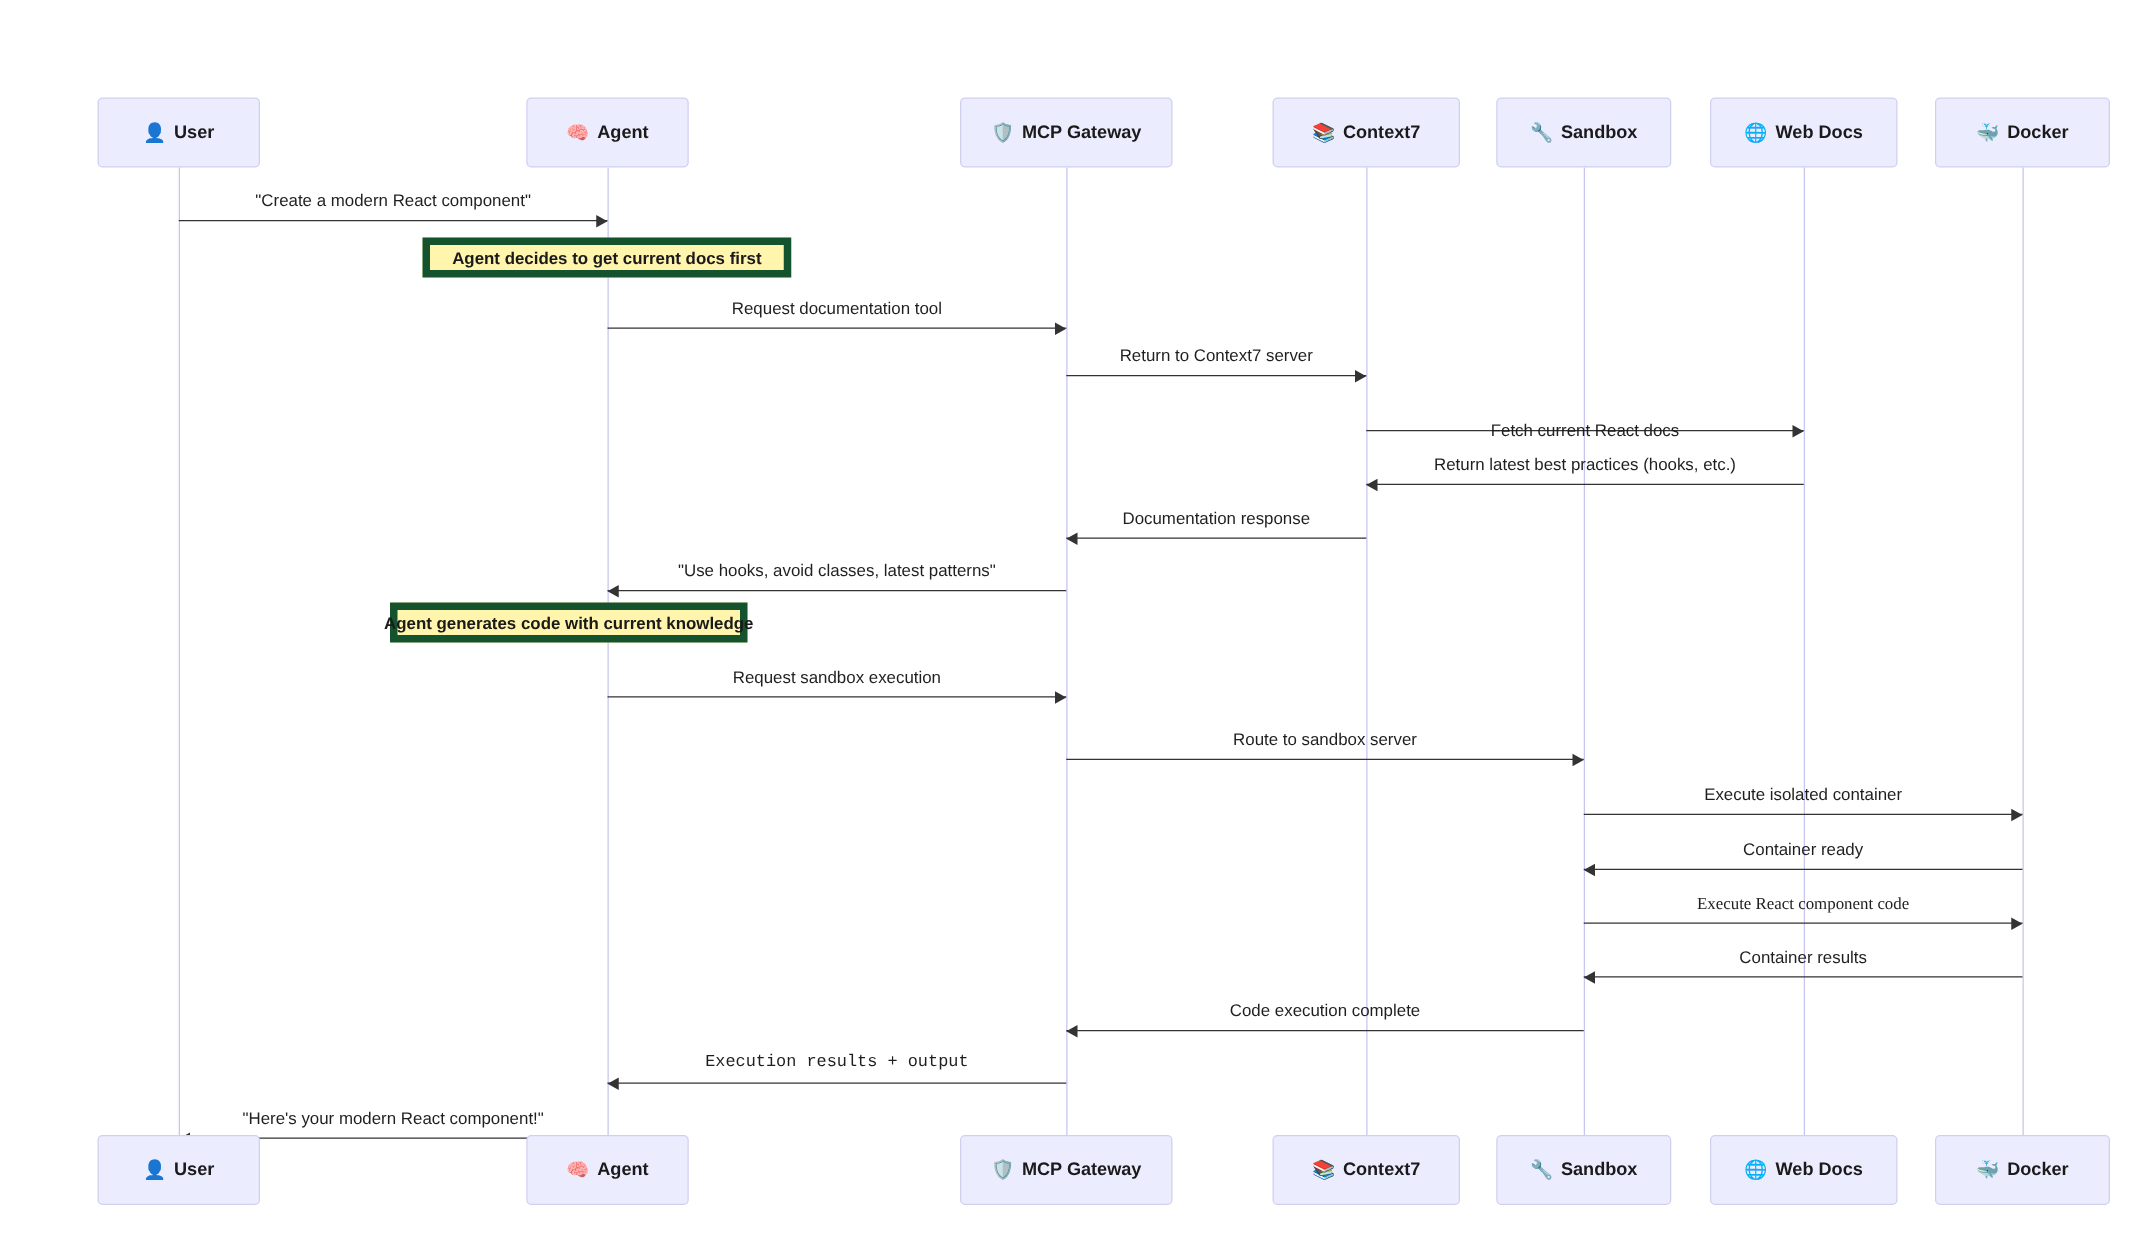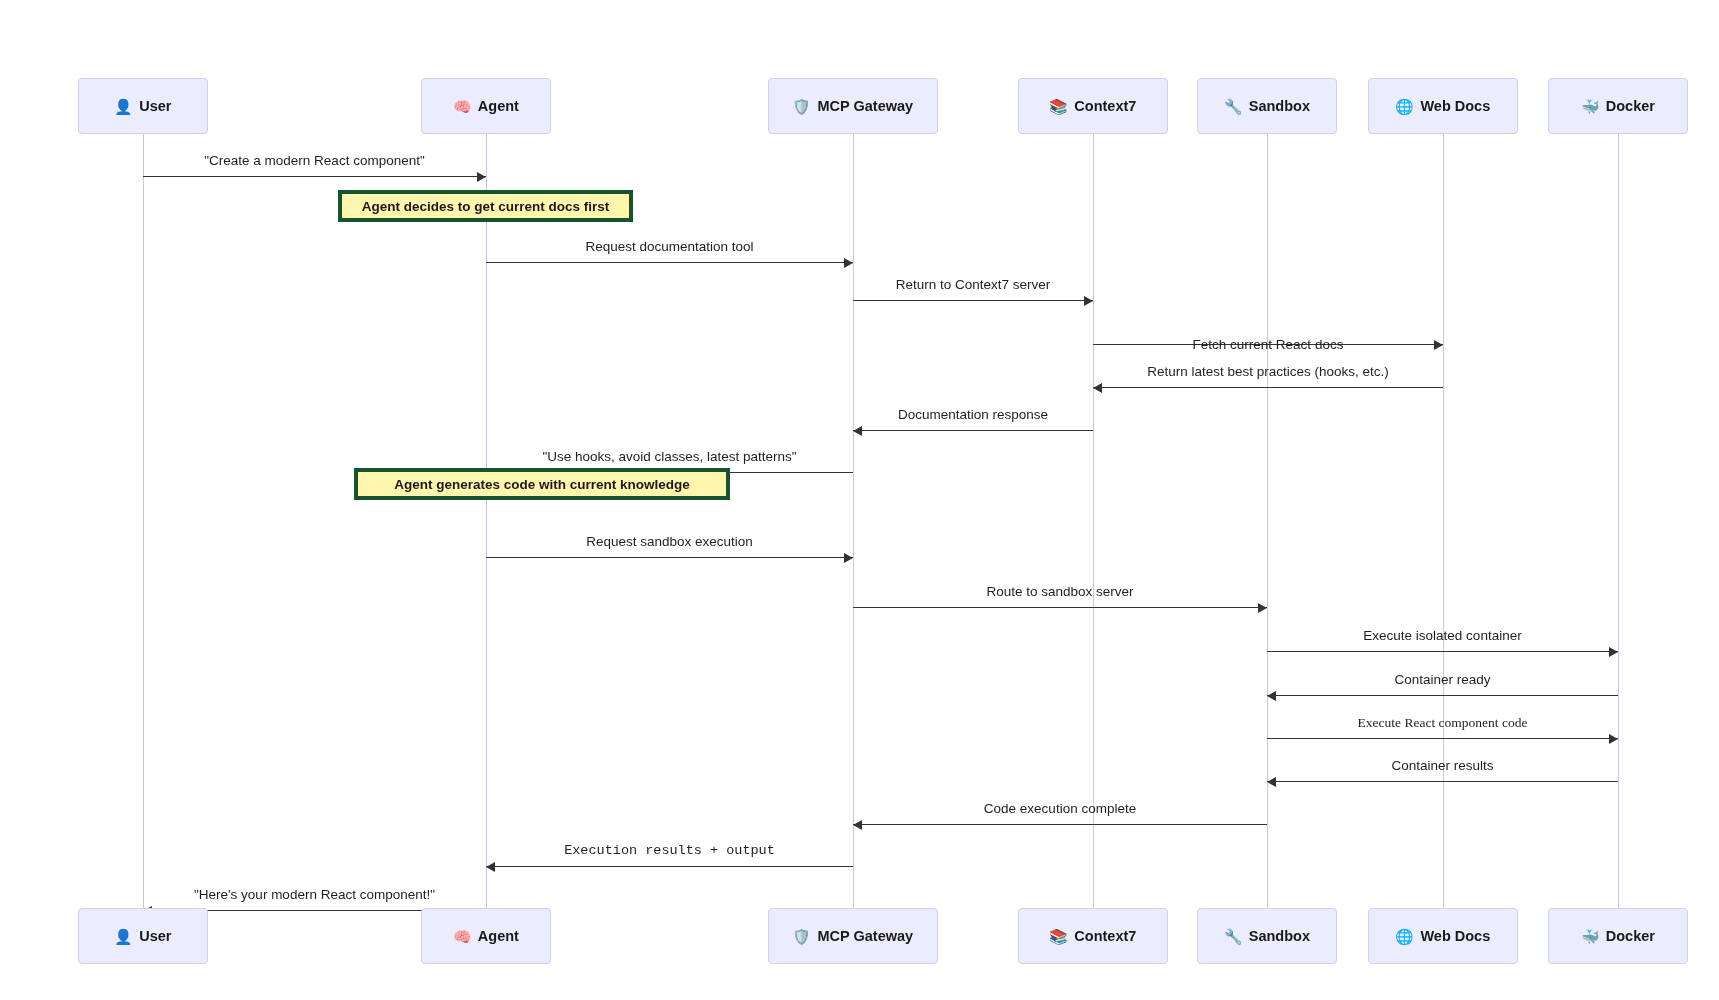--- a/index.html
+++ b/index.html
@@ -67,21 +67,21 @@
     color: #1f1f1f;
     font-family: "Liberation Sans", sans-serif;
     white-space: nowrap;
     text-align: center;
     line-height: 1;
   }
   .note-box {
     position: absolute;
     box-sizing: border-box;
     background: #fff5ad;
-    border: 4px solid #14532d;
+    border: 6px solid #14532d;
     display: flex;
     align-items: center;
     justify-content: center;
     font-size: 13.5px;
     font-weight: 700;
     color: #1a1a1a;
     font-family: "Liberation Sans", sans-serif;
     white-space: nowrap;
     padding: 0 12px;
   }
@@ -174,21 +174,21 @@
       <div class="msg-label" style="left: 853px; width: 414px; top: 802px;">Code execution complete</div>
       <div class="msg" style="left: 486px; top: 866px; width: 367px;"></div>
       <div class="arrowhead left" style="top: 861.5px; left: 486px;"></div>
       <div class="msg-label" style="left: 486px; width: 367px; top: 844px; font-family: Liberation Mono, monospace;">Execution results + output</div>
       <div class="msg" style="left: 143px; top: 910px; width: 343px;"></div>
       <div class="arrowhead left" style="top: 905.5px; left: 143px;"></div>
       <div class="msg-label" style="left: 143px; width: 343px; top: 888px;">"Here's your modern React component!"</div>
     </div>
   <div id="notes-layer">
       <div class="note-box" style="left: 338px; top: 190px; width: 295px; height: 32px;">Agent decides to get current docs first</div>
-      <div class="note-box" style="left: 312px; top: 468px; width: 376px; height: 32px; margin-left: 42px;">Agent generates code with current knowledge</div>
+      <div class="note-box" style="left: 312px; top: 482px; width: 286px; height: 32px;">Agent generates code with current knowledge</div>
     </div>
   <div id="footer-boxes-layer">
       <div class="participant-box" style="left: 78px; top: 908px; width: 130px; height: 56px;">
         <span class="participant-icon">👤</span>
         <span class="participant-label">User</span>
       </div>
       <div class="participant-box" style="left: 421px; top: 908px; width: 130px; height: 56px;">
         <span class="participant-icon">🧠</span>
         <span class="participant-label">Agent</span>
       </div>

